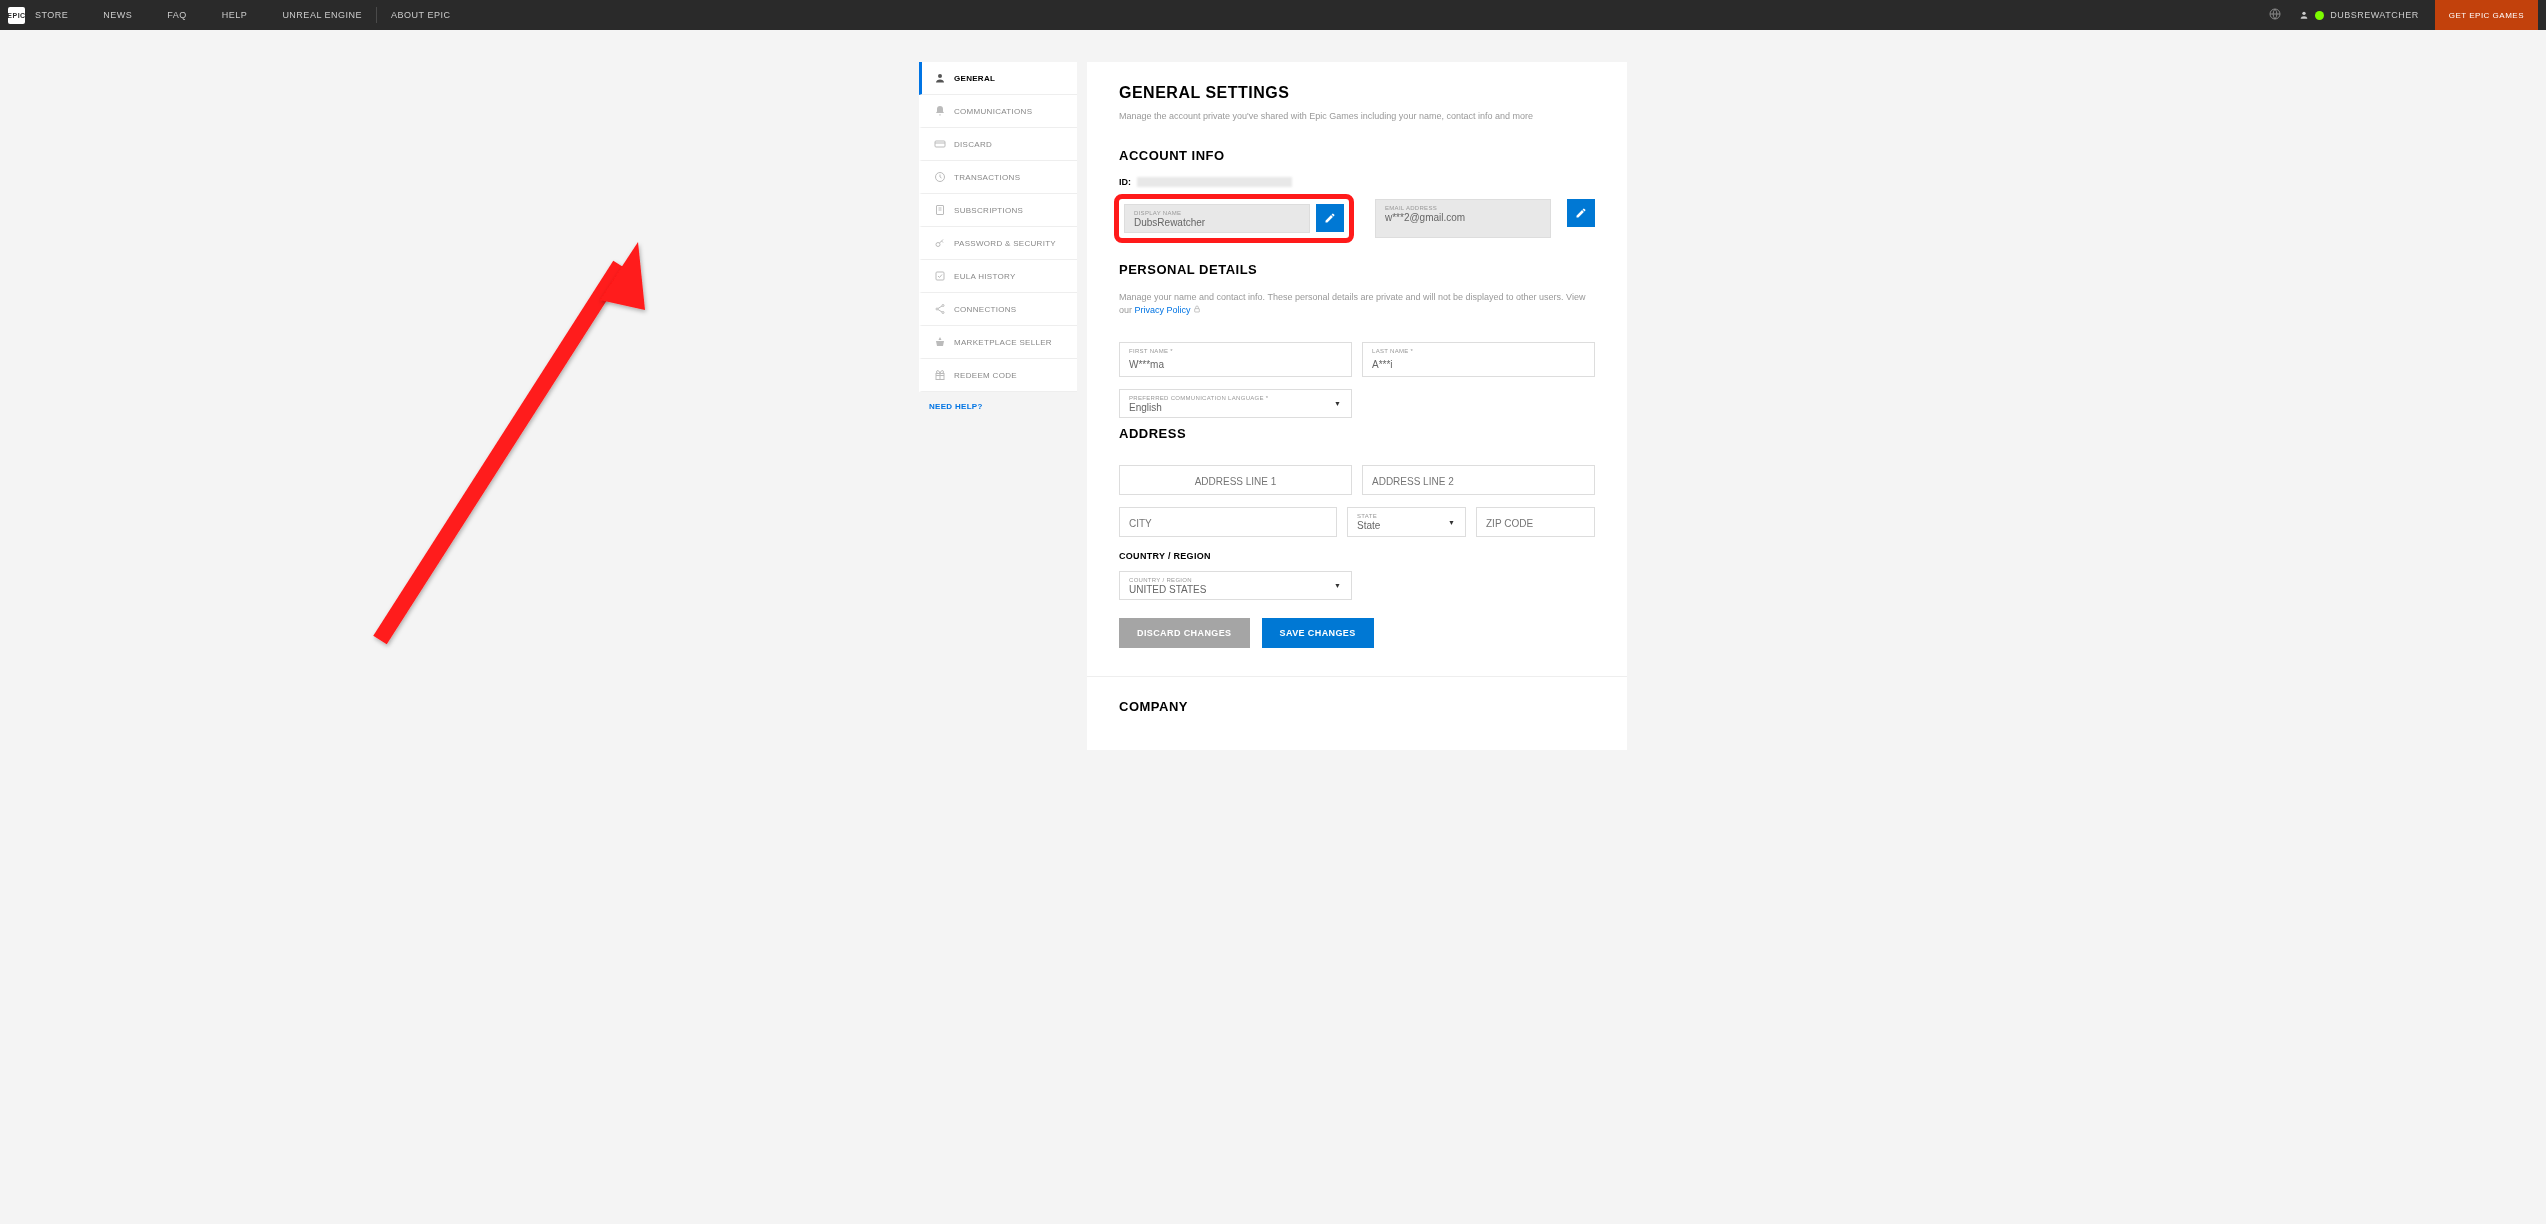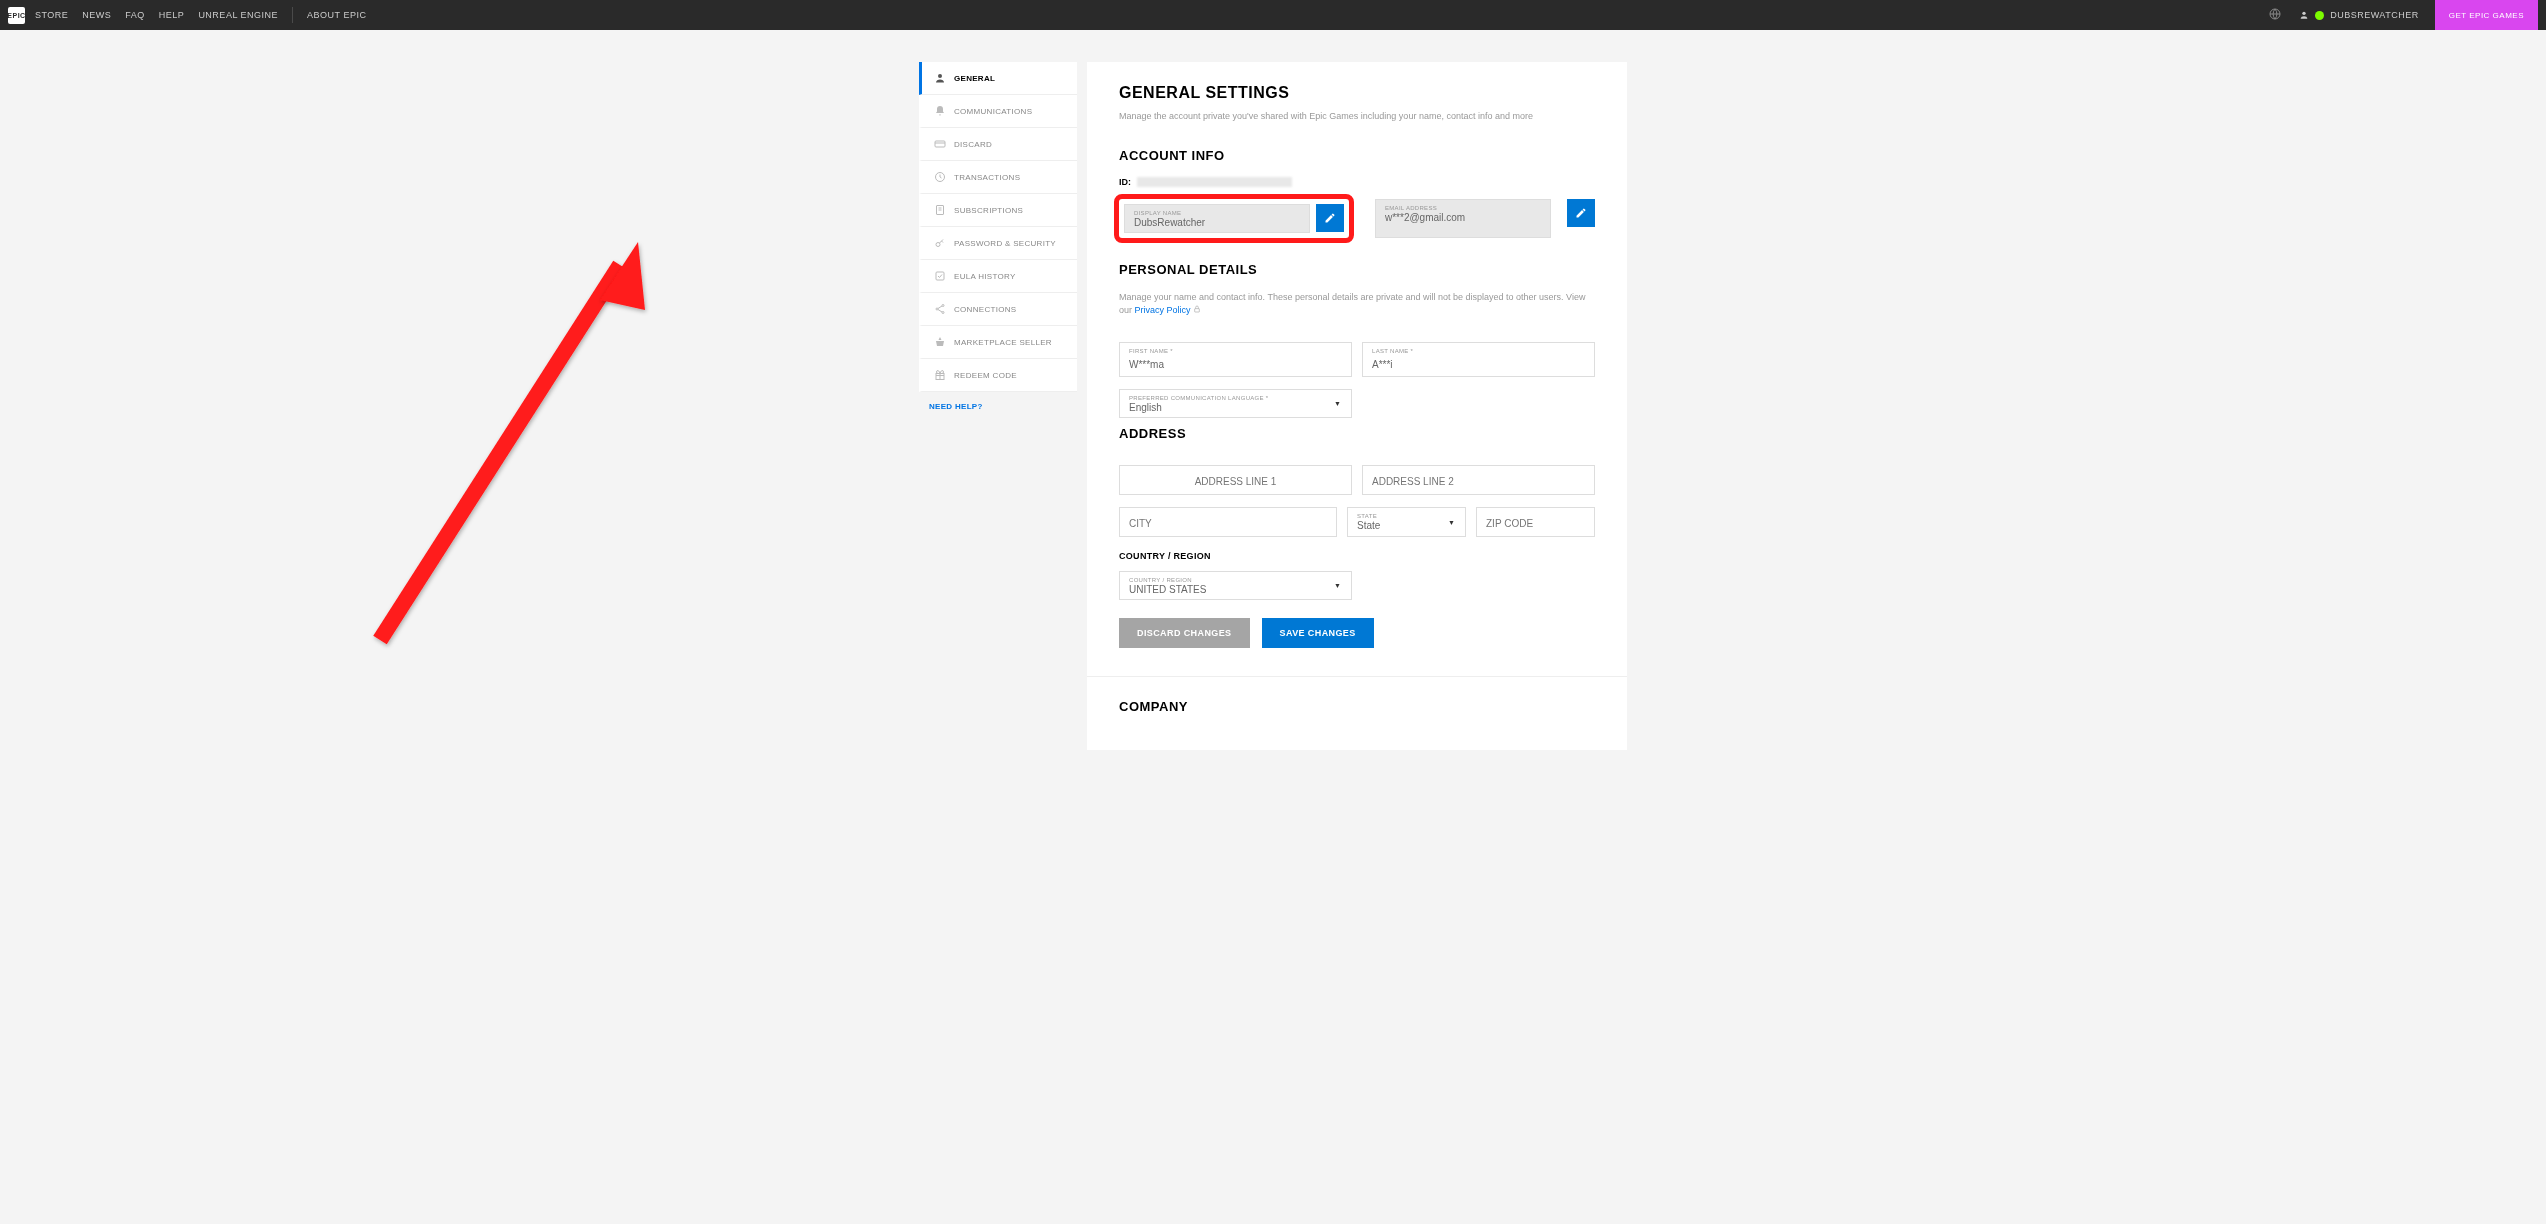--- a/index.html
+++ b/index.html
@@ -1,26 +1,26 @@
 <!DOCTYPE html>
 <html><head>
 <meta charset="utf-8">
 <style>
 *{box-sizing:border-box;margin:0;padding:0;font-family:-apple-system,BlinkMacSystemFont,"Segoe UI",Arial,sans-serif}
 body{background:#f4f4f4}
 .topbar{background:#2a2a2a;height:30px;display:flex;align-items:center;padding:0 8px;color:#ccc;font-size:9px;letter-spacing:.5px}
 .logo{width:17px;height:17px;background:#fff;border-radius:2px;margin-right:10px;display:flex;align-items:center;justify-content:center;font-size:7px;font-weight:700;color:#2a2a2a}
-.nav{display:flex;gap:14px}
+.nav{display:flex;gap:35px}
 .nav a{color:#ccc;text-decoration:none;cursor:pointer}
 .divider{width:1px;height:16px;background:#4a4a4a;margin:0 14px}
 .spacer{flex:1}
 .globe{margin-right:18px}
 .user{display:flex;align-items:center;gap:6px;margin-right:16px}
 .userdot{width:9px;height:9px;border-radius:50%;background:#7CFC00}
-.cta{background:#d946ef;color:#fff;padding:0 14px;height:30px;display:flex;align-items:center;font-size:8px;letter-spacing:.5px;cursor:pointer}
+.cta{background:#c2410c;color:#fff;padding:0 14px;height:30px;display:flex;align-items:center;font-size:8px;letter-spacing:.5px;cursor:pointer}
 .wrap{display:flex;justify-content:center;padding:32px 0;gap:10px}
 .sidebar{width:158px;background:#fff}
 .sitem{display:flex;align-items:center;gap:8px;padding:10px 12px;font-size:8px;letter-spacing:.3px;color:#888;border-bottom:1px solid #eee;cursor:pointer;border-left:3px solid transparent}
 .sitem.active{color:#000;font-weight:600;border-left-color:#0074e4}
 .sicon{width:12px;height:12px;color:#bbb;flex-shrink:0}
 .sitem.active .sicon{color:#555}
 .help{text-align:left;font-size:8px;color:#0074e4;padding:10px;font-weight:600;letter-spacing:.3px;cursor:pointer}
 .main{width:540px;background:#fff;padding:22px 32px}
 h1{font-size:16px;font-weight:700;letter-spacing:.5px;margin-bottom:8px}
 .sub{font-size:9px;color:#999;margin-bottom:24px;line-height:1.5}

